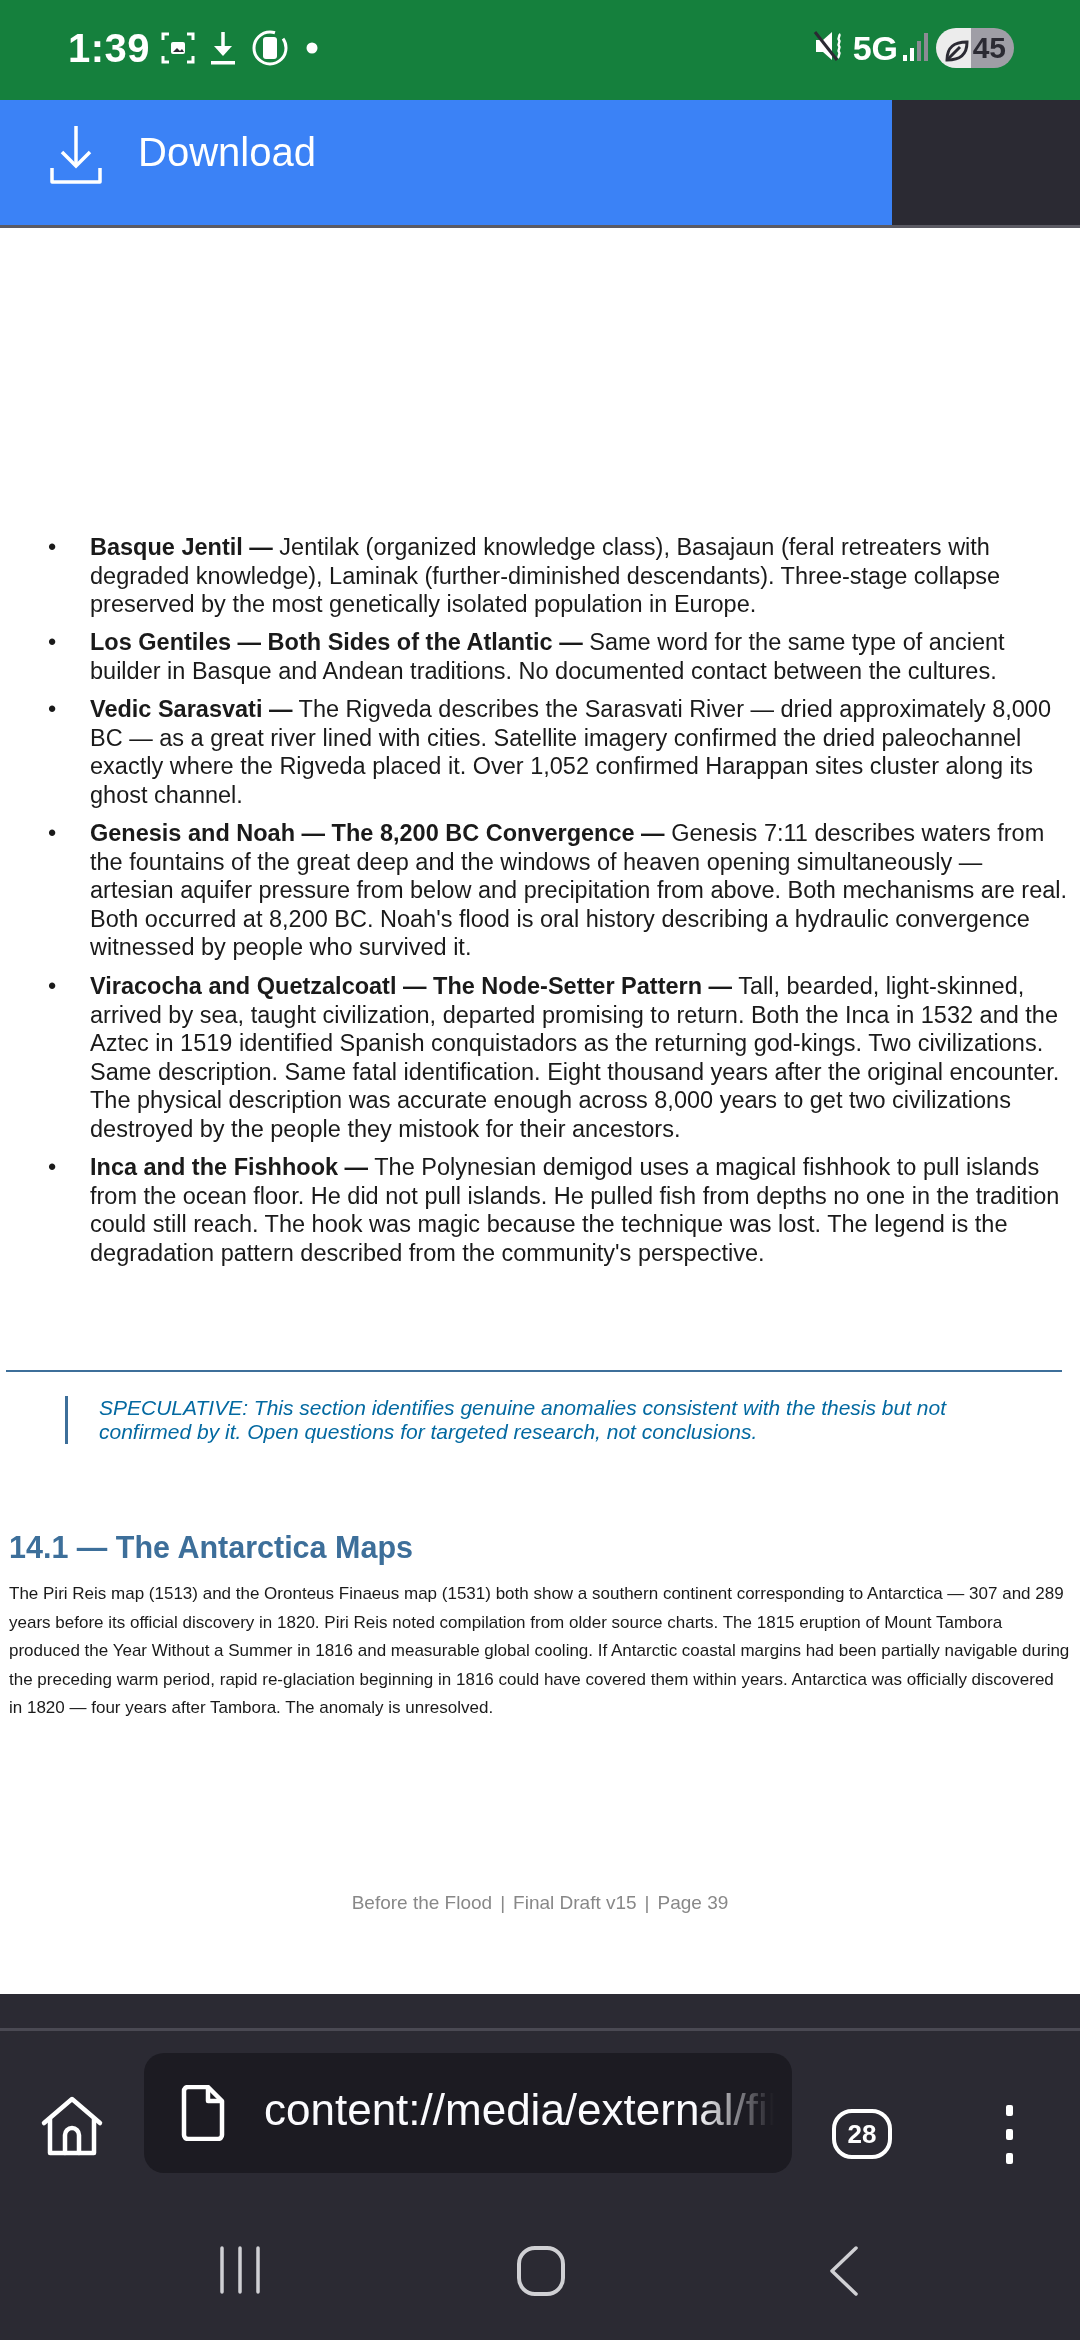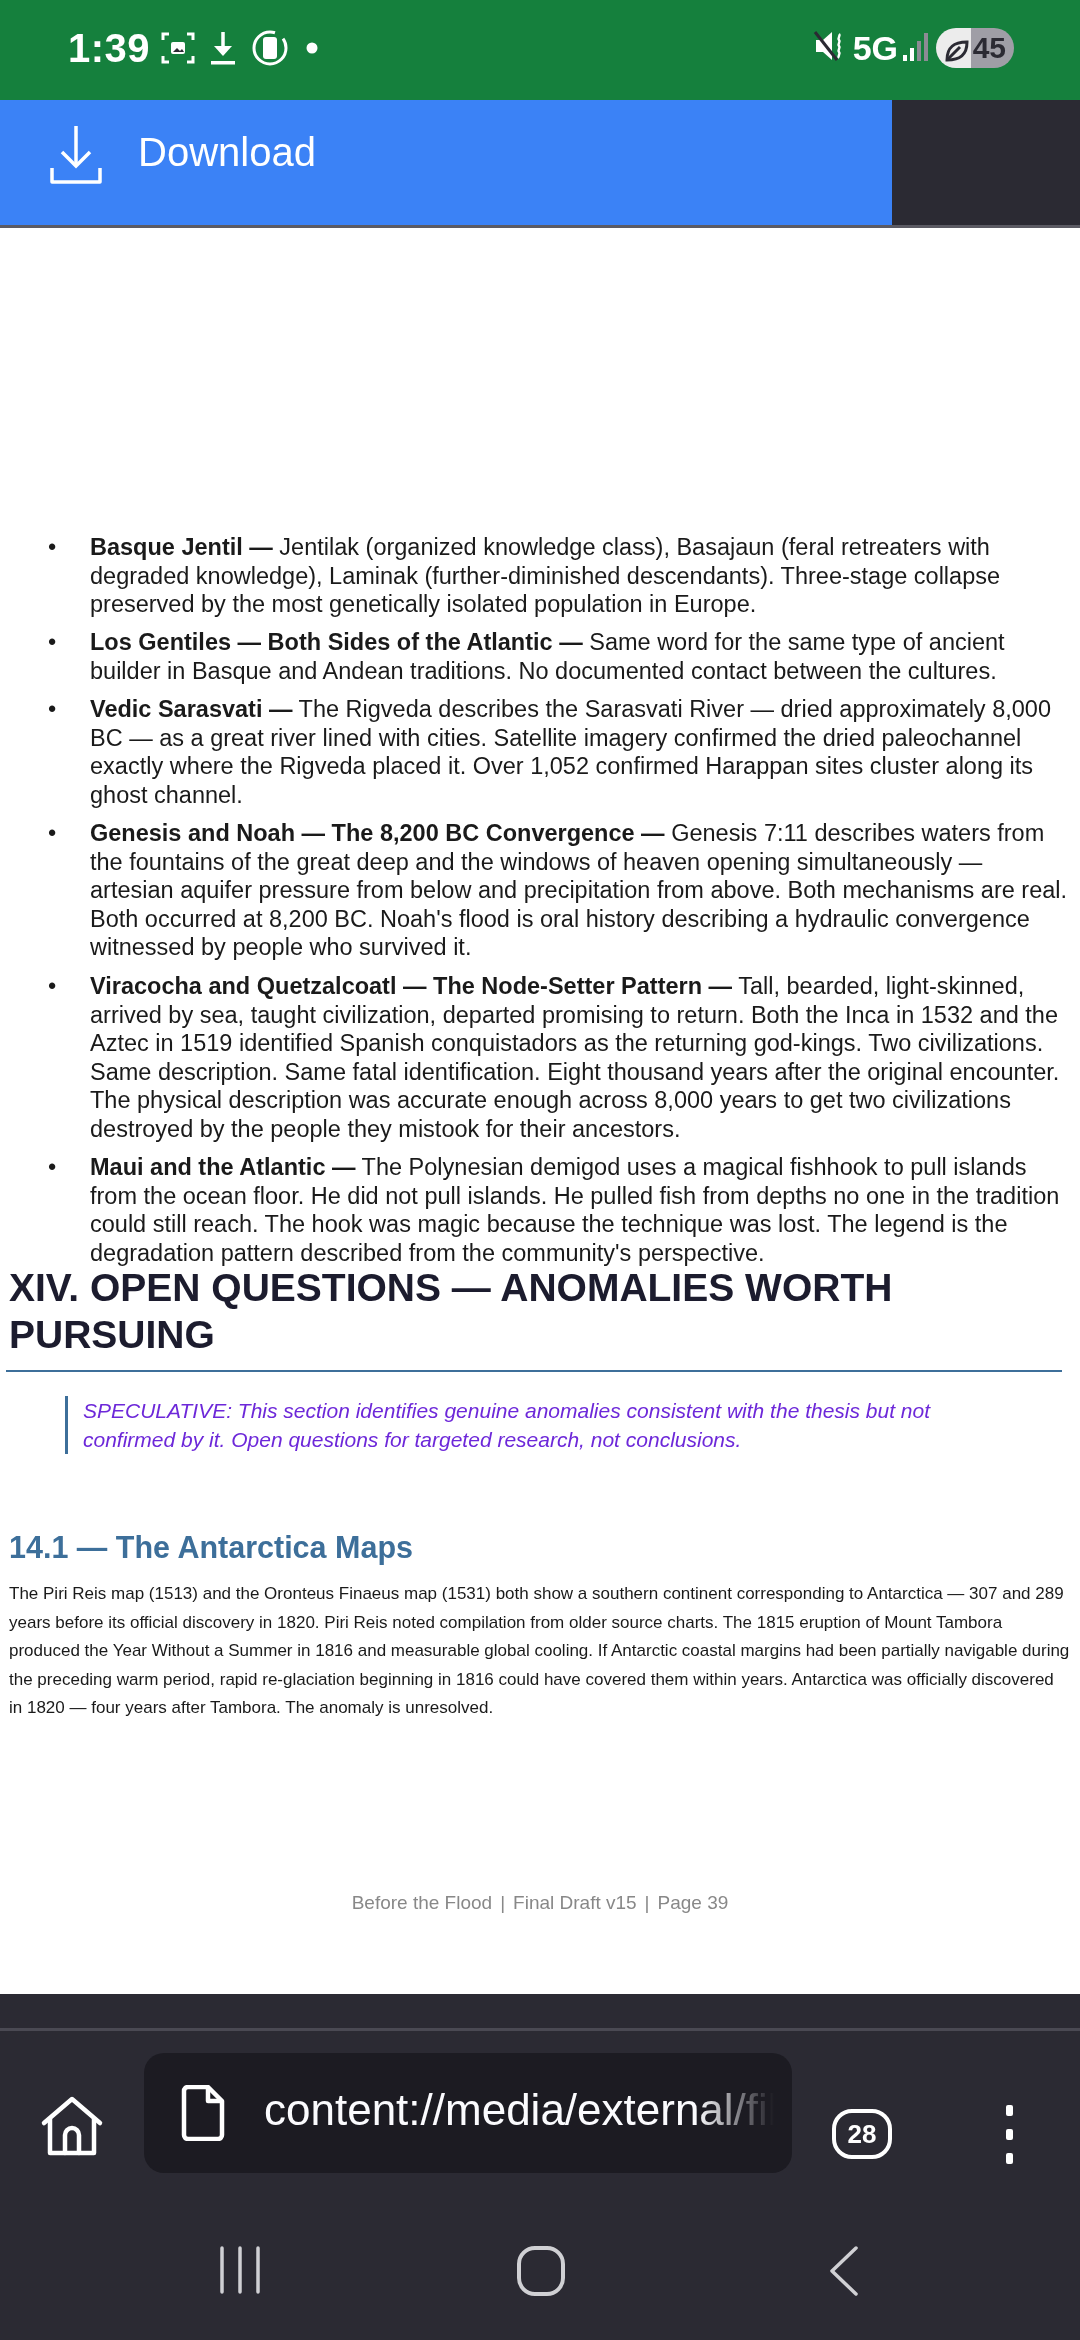--- a/index.html
+++ b/index.html
@@ -24,21 +24,21 @@
   
   .page { position: absolute; left: 0; top: 228px; width: 1080px; height: 1766px; background: #ffffff; overflow: hidden; color: #1a1a1a; }
   .para-cont { position: absolute; left: 90px; top: 157px; width: 975px; font-size: 23.5px; line-height: 28.6px; }
   .bullets { position: absolute; left: 0; top: 220px; width: 1080px; list-style: none; }
   .bullet { position: relative; padding-left: 90px; padding-right: 12px; font-size: 23.5px; line-height: 28.6px; margin-bottom: 8px; }
   .bullet .dot { position: absolute; left: 48px; top: 0; }
   .bullet b { font-weight: 700; }
 
   .h1 { position: absolute; left: 9px; top: 1036px; width: 1060px; font-size: 39px; line-height: 47px; font-weight: 700; color: #1c1c2e; }
   .h1-rule { position: absolute; left: 6px; top: 1142px; width: 1056px; height: 2px; background: #3d6f9a; }
-  .callout { position: absolute; left: 65px; top: 1168px; width: 960px; border-left: 3px solid #3d6f9a; padding-left: 15px; font-style: italic; color: #6d28d9; font-size: 21px; line-height: 29px; }
+  .callout { position: absolute; left: 65px; top: 1168px; width: 960px; border-left: 3px solid #3d6f9a; padding-left: 31px; font-style: italic; color: #0369a1; font-size: 21px; line-height: 24px; }
   .h2 { position: absolute; left: 9px; top: 1302px; font-size: 30.5px; font-weight: 700; color: #3d6f9a; }
   .body-para { position: absolute; left: 9px; top: 1352px; width: 1062px; font-size: 17px; line-height: 28.6px; }
   .footer { position: absolute; left: 0; top: 1664px; width: 1080px; text-align: center; color: #888; font-size: 19px; }
   .footer .sep { margin: 0 8px; }
 
   
   .toolbar-top { position: absolute; left: 0; top: 1994px; width: 1080px; height: 34px; background: #2b2a33; }
   .toolbar-sep { position: absolute; left: 0; top: 2028px; width: 1080px; height: 3px; background: #4a4953; }
   .toolbar { position: absolute; left: 0; top: 2031px; width: 1080px; height: 170px; background: #2b2a33; }
   .home-btn { position: absolute; left: 38px; top: 64px; }
@@ -149,25 +149,24 @@
     <li class="bullet" style="position:absolute;top:286px;">
       <span class="dot">•</span>
       <b>Genesis and Noah — The 8,200 BC Convergence —</b><span> Genesis 7:11 describes waters from the fountains of the great deep and the windows of heaven opening simultaneously — artesian aquifer pressure from below and precipitation from above. Both mechanisms are real. Both occurred at 8,200 BC. Noah's flood is oral history describing a hydraulic convergence witnessed by people who survived it.</span>
     </li>
     <li class="bullet" style="position:absolute;top:439px;">
       <span class="dot">•</span>
       <b>Viracocha and Quetzalcoatl — The Node-Setter Pattern —</b><span> Tall, bearded, light-skinned, arrived by sea, taught civilization, departed promising to return. Both the Inca in 1532 and the Aztec in 1519 identified Spanish conquistadors as the returning god-kings. Two civilizations. Same description. Same fatal identification. Eight thousand years after the original encounter. The physical description was accurate enough across 8,000 years to get two civilizations destroyed by the people they mistook for their ancestors.</span>
     </li>
     <li class="bullet" style="position:absolute;top:620px;">
       <span class="dot">•</span>
-      <b>Maui and the Atlantic —</b><span> The Polynesian demigod uses a magical fishhook to pull islands from the ocean floor. He did not pull islands. He pulled fish from depths no one in the tradition could still reach. The hook was magic because the technique was lost. The legend is the degradation pattern described from the community's perspective.</span>
+      <b>Inca and the Fishhook —</b><span> The Polynesian demigod uses a magical fishhook to pull islands from the ocean floor. He did not pull islands. He pulled fish from depths no one in the tradition could still reach. The hook was magic because the technique was lost. The legend is the degradation pattern described from the community's perspective.</span>
     </li>
   </ul>
 
-  <h1 class="h1">XIV. OPEN QUESTIONS — ANOMALIES WORTH PURSUING</h1>
   <div class="h1-rule"></div>
   <blockquote class="callout">SPECULATIVE: This section identifies genuine anomalies consistent with the thesis but not confirmed by it. Open questions for targeted research, not conclusions.</blockquote>
 
   <h2 class="h2">14.1 — The Antarctica Maps</h2>
   <p class="body-para">The Piri Reis map (1513) and the Oronteus Finaeus map (1531) both show a southern continent corresponding to Antarctica — 307 and 289 years before its official discovery in 1820. Piri Reis noted compilation from older source charts. The 1815 eruption of Mount Tambora produced the Year Without a Summer in 1816 and measurable global cooling. If Antarctic coastal margins had been partially navigable during the preceding warm period, rapid re-glaciation beginning in 1816 could have covered them within years. Antarctica was officially discovered in 1820 — four years after Tambora. The anomaly is unresolved.</p>
 
   <div class="footer">
     <span>Before the Flood</span><span class="sep">|</span><span>Final Draft v15</span><span class="sep">|</span><span>Page 39</span>
   </div>
 </div>

